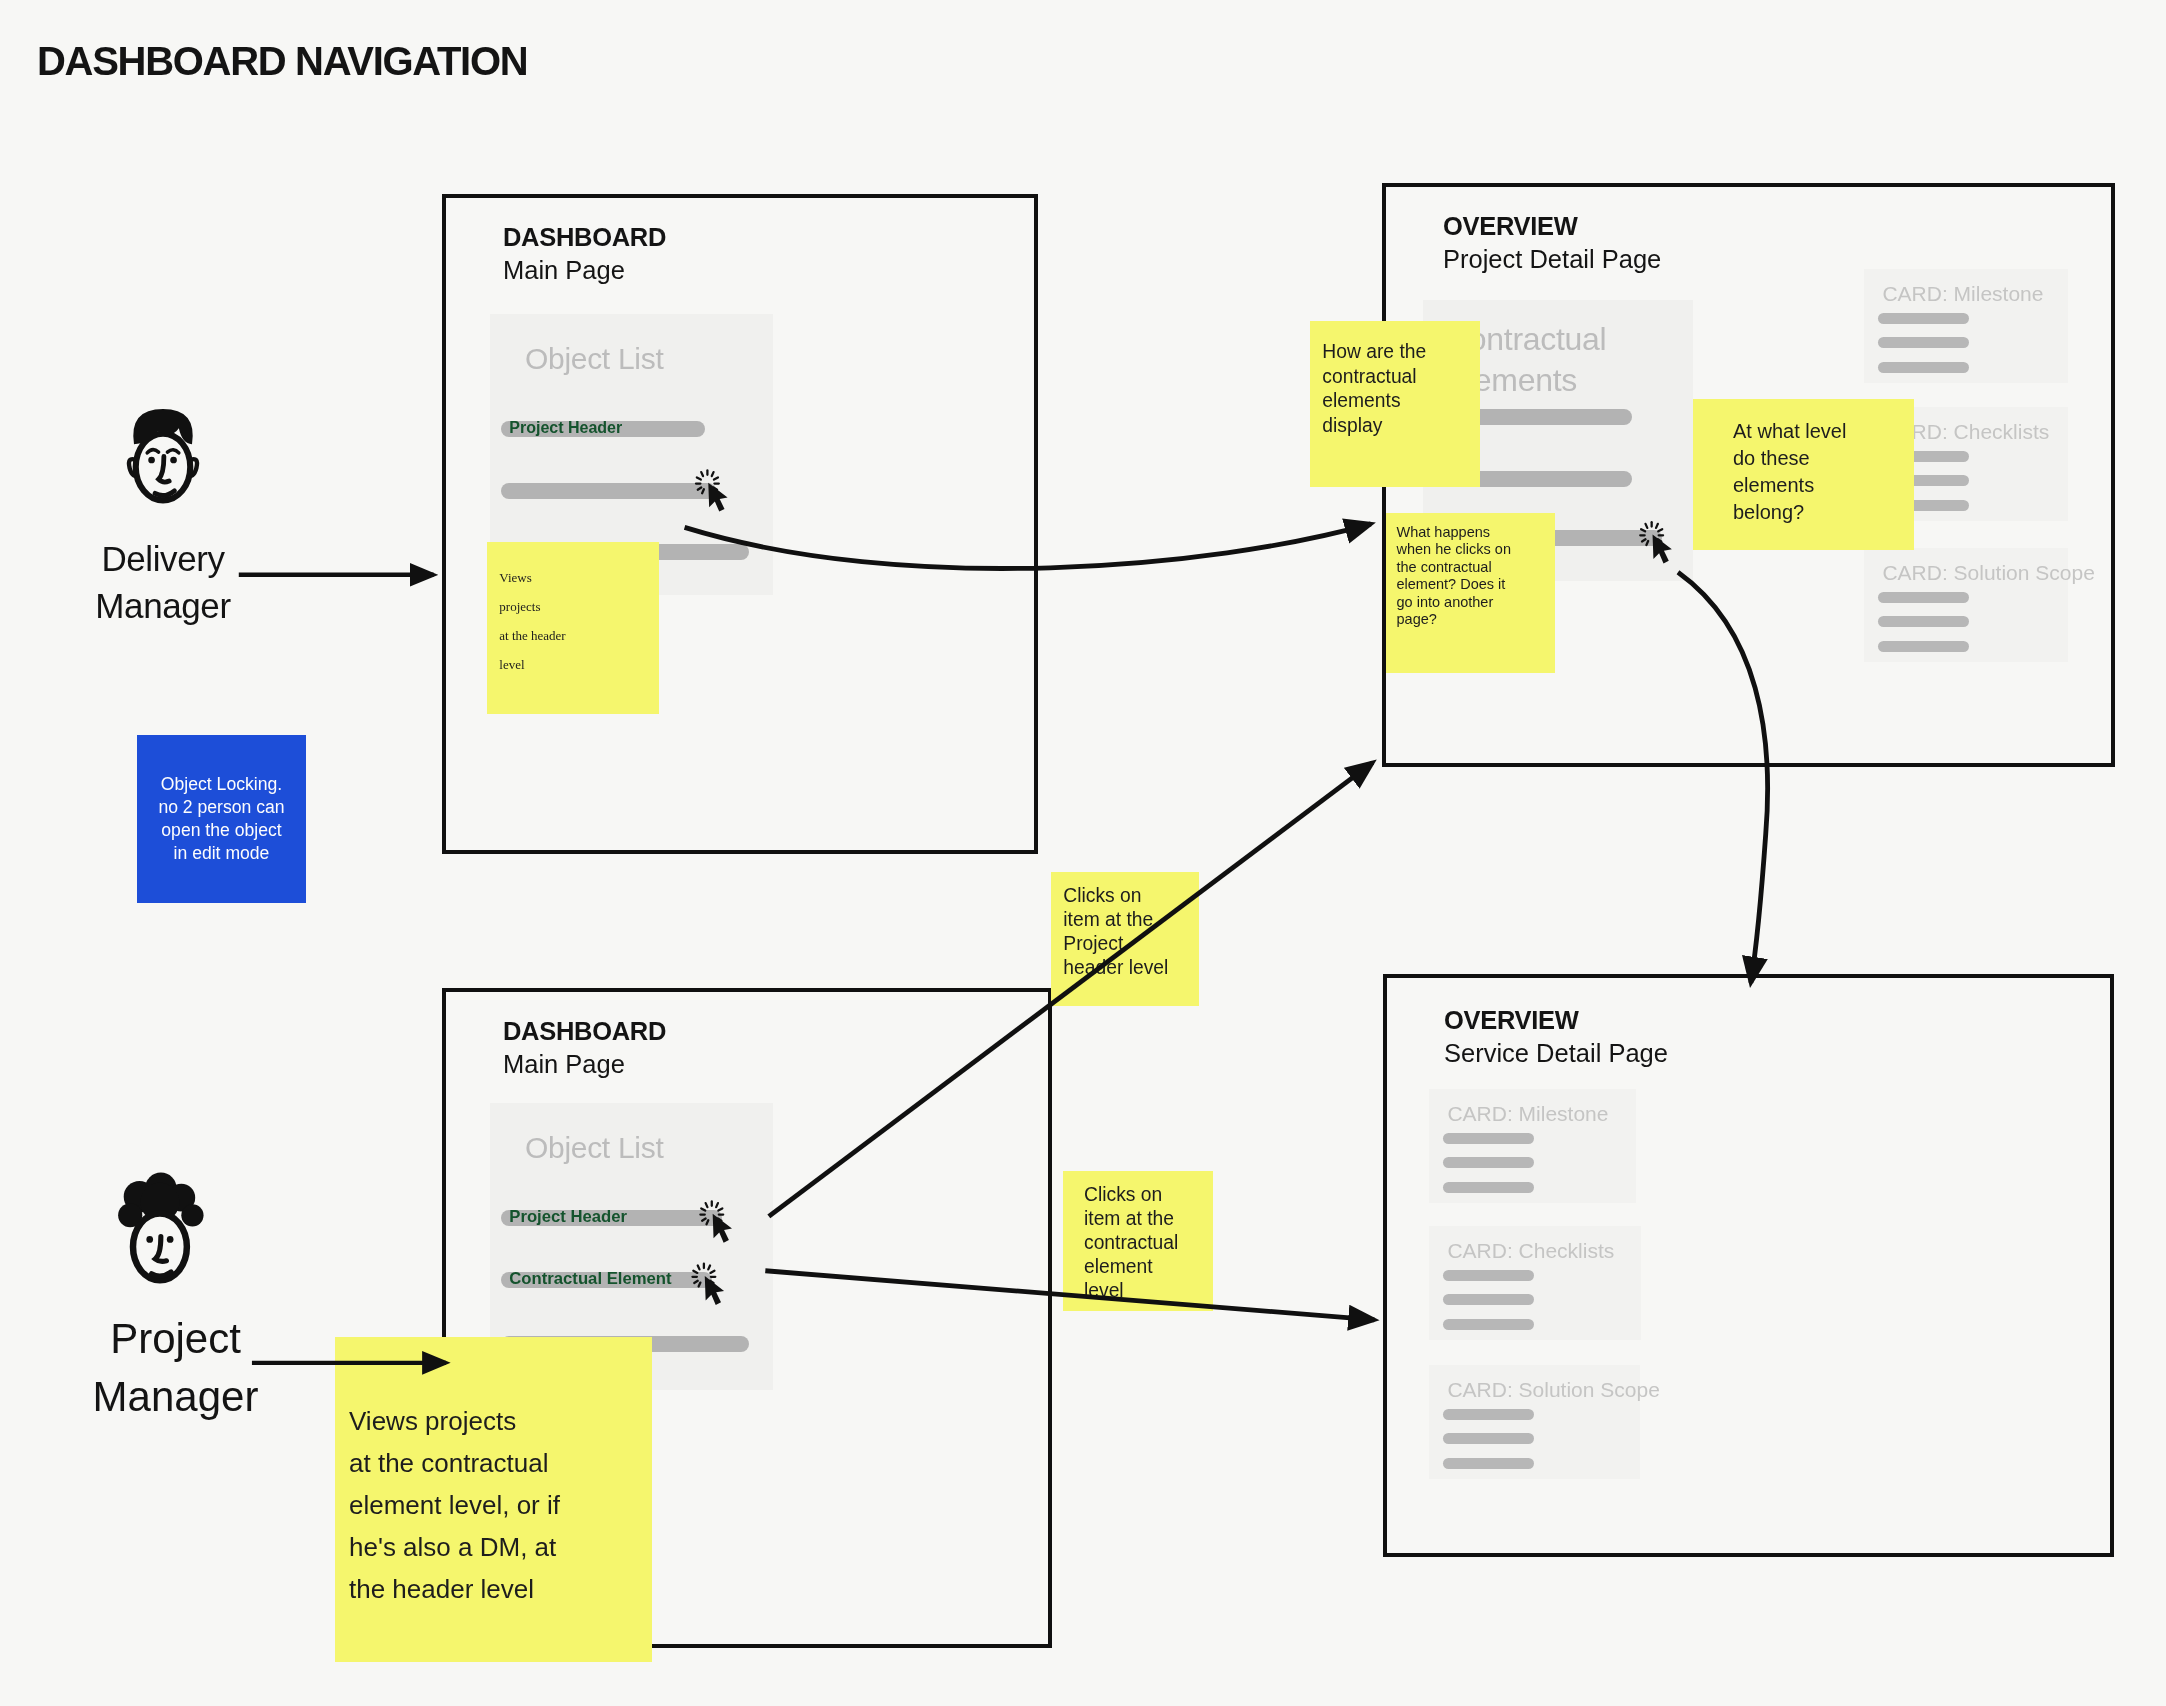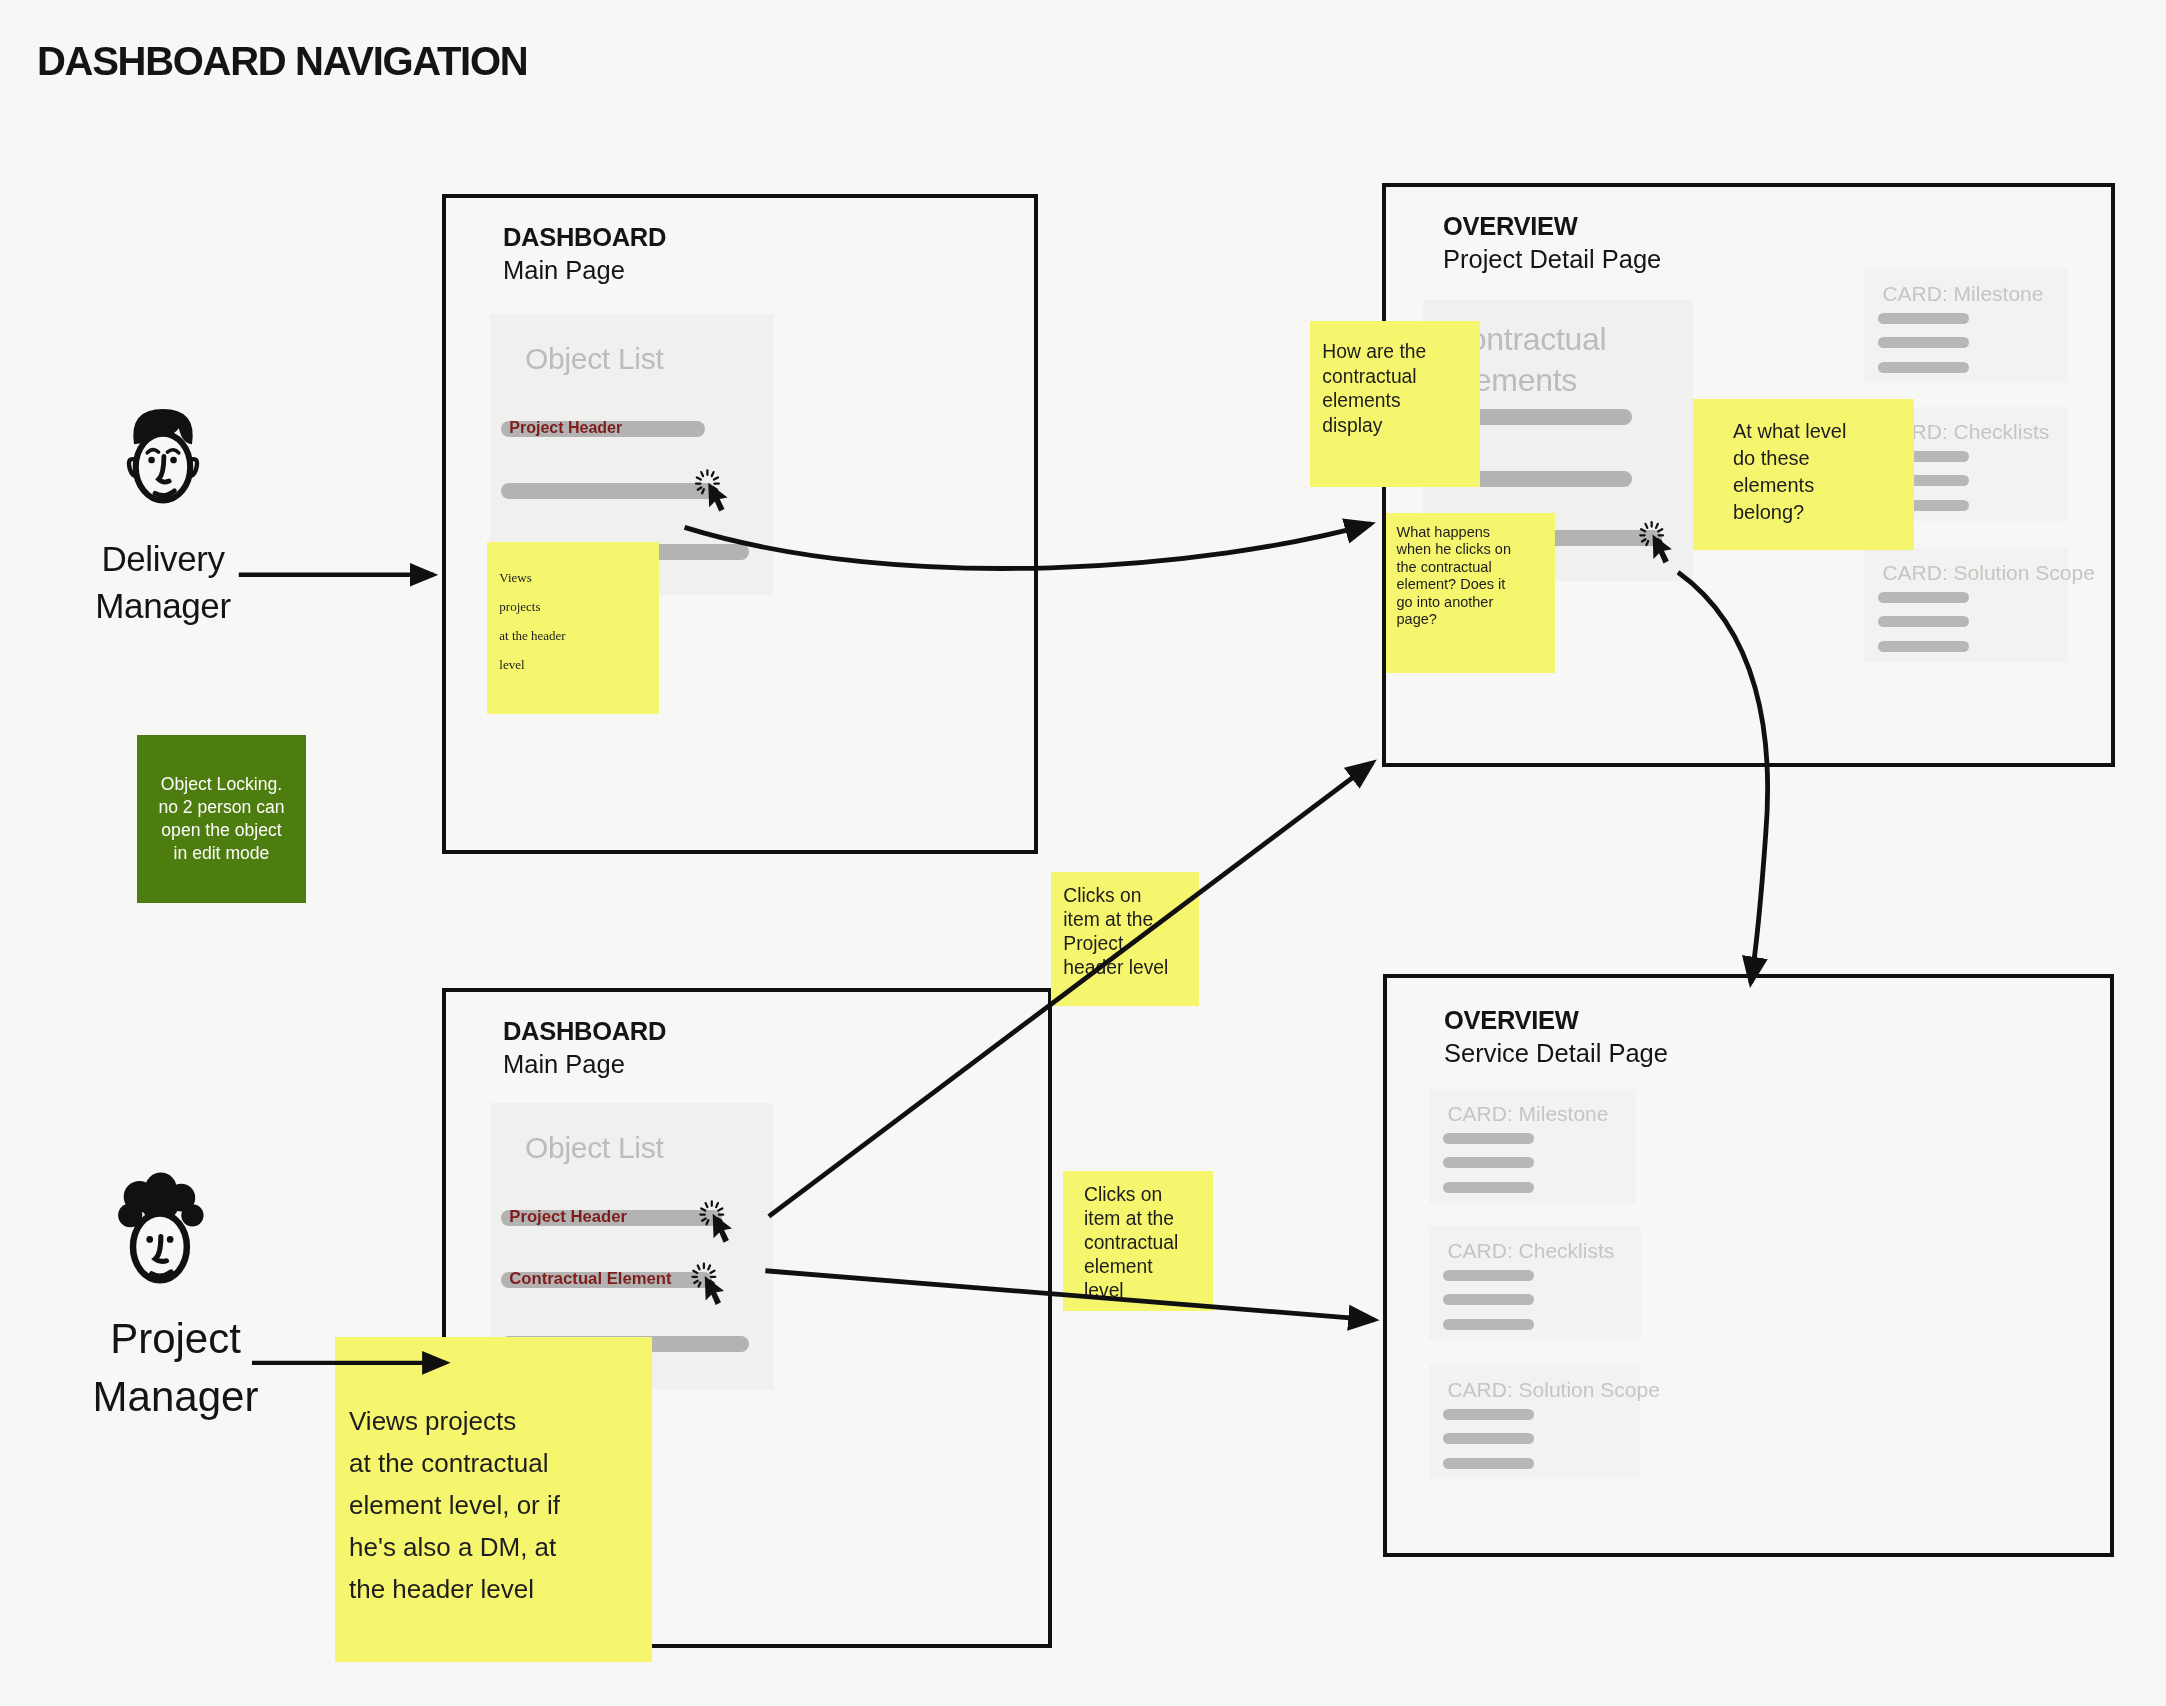--- a/index.html
+++ b/index.html
@@ -19,38 +19,38 @@
   .box-ov1{left:1382px;top:183px;width:725px;height:576px;}
   .box-ov2{left:1383px;top:974px;width:723px;height:575px;}
   .box-head{position:absolute;left:57px;top:23px;line-height:33px;}
   .box-title{font-size:25.5px;font-weight:800;letter-spacing:-0.3px;}
   .box-subtitle{font-size:25.5px;font-weight:400;}
 
   
   .panel{position:absolute;background:#f0f0ee;}
   .panel-title{color:#bcbcbc;font-size:30px;letter-spacing:-0.3px;}
   .bar{position:absolute;height:16px;border-radius:8px;background:#b3b3b3;}
-  .bar-label{position:absolute;left:8.8px;top:-1.8px;font-size:16px;font-weight:800;line-height:17.6px;color:#7f1d1d;white-space:nowrap;}
+  .bar-label{position:absolute;left:8.8px;top:-1.8px;font-size:16px;font-weight:800;line-height:17.6px;color:#14532d;white-space:nowrap;}
 
   
   .card{position:absolute;width:204px;height:114px;background:#f2f2f0;}
   .card-title{position:absolute;left:18.4px;top:13px;font-size:21px;color:#c5c5c4;white-space:nowrap;}
   .cbar{position:absolute;left:14px;width:91px;height:11.4px;border-radius:5.7px;background:#b7b7b7;}
   .cbar.b1{top:44px;} .cbar.b2{top:68px;} .cbar.b3{top:93px;}
 
   
   .note{position:absolute;background:#f5f66d;color:#1d1d1d;z-index:5;}
   .note-views-header{left:487px;top:542px;width:149px;height:151px;padding:21px 10.5px 0 12.3px;font-size:13px;line-height:29px;font-family:Liberation Serif, serif;}
   .note-how-are{left:1294px;top:321px;width:149px;height:147px;padding:19.3px 8.8px 0 12.3px;font-size:19.3px;line-height:24.6px;margin-left:16px;}
   .note-what-happens{left:1386px;top:513px;width:151px;height:149px;padding:10.5px 7px 0 10.5px;font-size:14.5px;line-height:17.6px;}
   .note-at-what-level{left:1693px;top:399px;width:221px;height:151px;padding:19.3px 8.8px 0 40px;font-size:20px;line-height:27px;box-sizing:border-box;}
   .note-clicks-header{left:1051px;top:872px;width:148px;height:134px;padding:12.3px 7px 0 12.3px;font-size:19.3px;line-height:24px;box-sizing:border-box;}
   .note-clicks-element{left:1063px;top:1171px;width:150px;height:140px;padding:12.3px 7px 0 21px;font-size:19.3px;line-height:24px;box-sizing:border-box;}
   .note-views-contractual{left:335px;top:1337px;width:317px;height:325px;padding:63px 12.3px 0 14px;font-size:26px;line-height:42px;box-sizing:border-box;}
-  .note-red{left:137px;top:735px;width:169px;height:168px;background:#4d7c0f;color:#fdfdfd;
+  .note-red{left:137px;top:735px;width:169px;height:168px;background:#1d4ed8;color:#fdfdfd;
     display:flex;align-items:center;justify-content:center;text-align:center;
     font-size:17.6px;line-height:23px;z-index:5;}
 
   
   .actor-label{ text-align:center;color:#141414;}
   .label-dm{left:75px;top:535px;width:176px;font-size:35px;line-height:47px;letter-spacing:-0.4px;}
   .label-pm{left:48px;top:1310px;width:255px;font-size:42px;line-height:58px;}
 
   svg.overlay{position:absolute;left:0;top:0;z-index:10;pointer-events:none;}
   .icon-wrap{position:absolute;z-index:2;}

